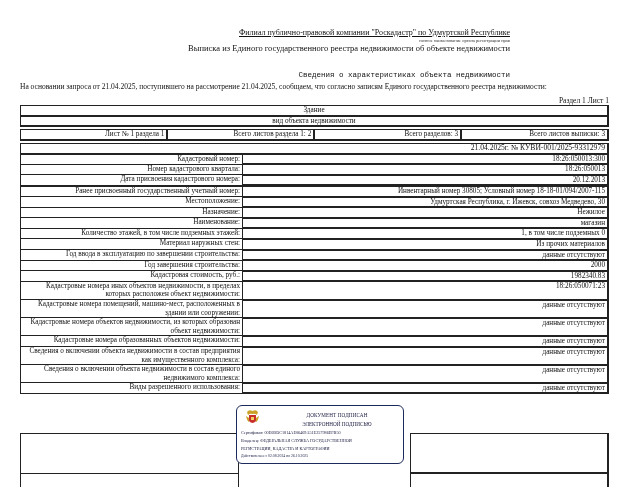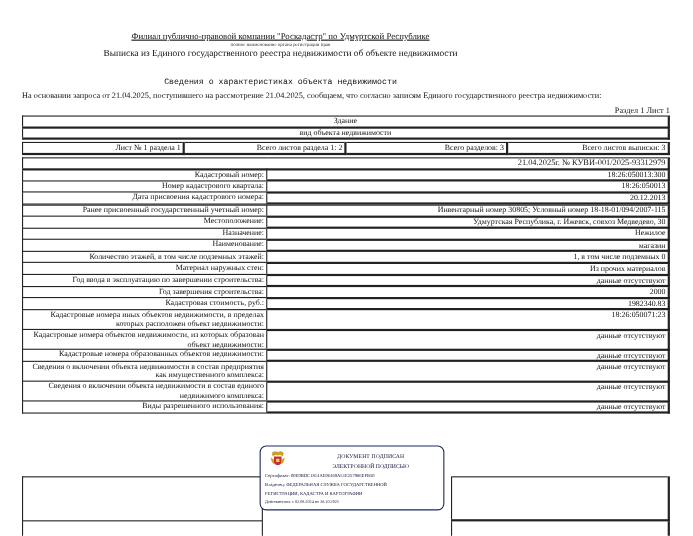--- a/index.html
+++ b/index.html
@@ -1,21 +1,21 @@
 <!DOCTYPE html>
 <html><head>
 <meta charset="utf-8">
 <style>
   html, body { margin: 0; padding: 0; background: #ffffff; }
   body {
     width: 630px; height: 487px; position: relative; overflow: hidden;
     font-family: "Liberation Serif", "DejaVu Serif", serif; color: #111;
   }
   .abs { position: absolute; text-align: right; }
-  .center { text-align: center; left: 0; width: 510px; }
+  .center { left: 0; width: 510px; }
   .org-name { top: 28px; font-size: 8px; text-decoration: underline; }
   .org-caption { top: 38px; font-size: 4.5px; color: #333; }
   .doc-title { top: 43px; font-size: 8.5px; }
   .section-title { top: 71px; font-size: 7.5px; font-family: Liberation Mono, monospace; }
   .basis { top: 82px; left: 20px; font-size: 7.5px; white-space: nowrap; }
   .page-ref { top: 96px; right: 21px; font-size: 7.5px; }
 
   table { border-collapse: collapse; table-layout: fixed; }
   td { border: 1px solid #222; padding: 0 2px; font-size: 7.2px; line-height: 8.6px; vertical-align: top; text-align: right; }
   .box { position: absolute; left: 20px; width: 589px; }
@@ -142,20 +142,24 @@
           <td>Год завершения строительства:</td>
           <td class="heavy">2000</td>
         </tr>
     <tr>
           <td>Кадастровая стоимость, руб.:</td>
           <td class="heavy">1982340.83</td>
         </tr>
     <tr>
           <td>Кадастровые номера иных объектов недвижимости, в пределах которых расположен объект недвижимости:</td>
           <td class="heavy">18:26:050071:23</td>
+        </tr>
+    <tr>
+          <td>Кадастровые номера помещений, машино-мест, расположенных в здании или сооружении:</td>
+          <td class="heavy">данные отсутствуют</td>
         </tr>
     <tr>
           <td>Кадастровые номера объектов недвижимости, из которых образован объект недвижимости:</td>
           <td class="heavy">данные отсутствуют</td>
         </tr>
     <tr>
           <td>Кадастровые номера образованных объектов недвижимости:</td>
           <td class="heavy">данные отсутствуют</td>
         </tr>
     <tr>

